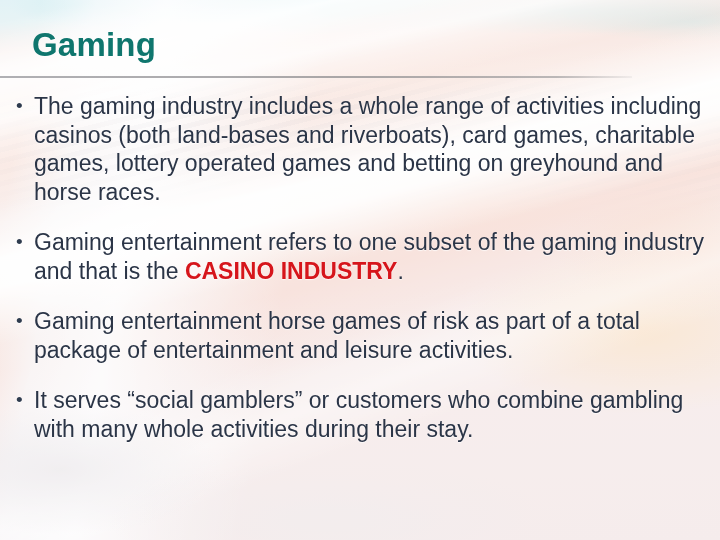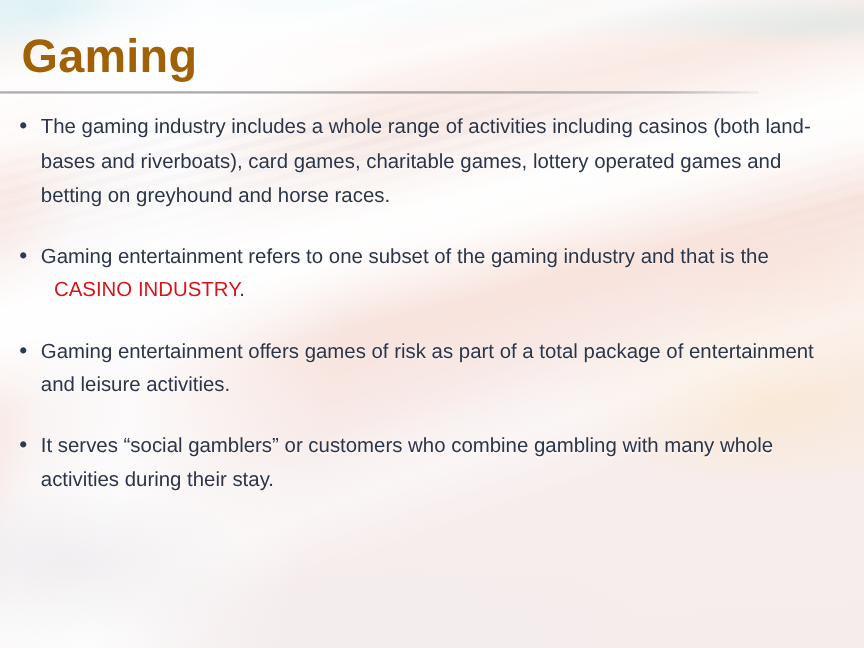--- a/index.html
+++ b/index.html
@@ -99,25 +99,25 @@
   }
 
   
   .content {
     position: absolute;
     inset: 0;
   }
 
   #title {
     position: absolute;
-    left: 18px;
+    left: 32px;
     top: 26px;
-    font-size: 39px;
+    font-size: 33px;
     font-weight: bold;
-    color: #a16207;
+    color: #0f766e;
     letter-spacing: .2px;
     text-shadow: 0 1px 1px rgba(255,255,255,.75);
     white-space: nowrap;
   }
 
   #title-rule {
     position: absolute;
     left: 0px;
     top: 76px;
     width: 632px;
@@ -145,29 +145,28 @@
     flex: 0 0 auto;
     width: 18px;
     font-size: 19px;
     line-height: 28px;
     color: #2e3b4e;
     text-align: left;
     text-shadow: 0 1px 1px rgba(255,255,255,.7);
   }
   .bullet-text {
     flex: 1 1 auto;
-    font-size: 17px;
+    font-size: 23px;
     line-height: 28.5px;
     color: #2b3547;
     text-shadow: 0 1px 1px rgba(255,255,255,.72);
   }
   .hl-red {
     color: #d6151b;
-    font-weight: normal;
-    margin-left: 11px;
+    font-weight: bold;
   }
 </style>
 </head>
 <body>
 
 <div id="slide">
 
   <div class="bg-layer bg-base"></div>
   <div class="bg-layer bg-top-teal"></div>
   <div class="bg-layer bg-salmon"></div>
@@ -191,21 +190,21 @@
         <span class="bullet-text"><span>The gaming industry includes a whole range of activities including casinos (both land-bases and riverboats), card games, charitable games, lottery operated games and betting on greyhound and horse races.</span></span>
       </div>
 
       <div class="bullet">
         <span class="bullet-marker">•</span>
         <span class="bullet-text"><span>Gaming entertainment refers to one subset of the gaming industry and that is the </span><span class="hl-red">CASINO INDUSTRY</span><span>.</span></span>
       </div>
 
       <div class="bullet">
         <span class="bullet-marker">•</span>
-        <span class="bullet-text"><span>Gaming entertainment offers games of risk as part of a total package of entertainment and leisure activities.</span></span>
+        <span class="bullet-text"><span>Gaming entertainment horse games of risk as part of a total package of entertainment and leisure activities.</span></span>
       </div>
 
       <div class="bullet">
         <span class="bullet-marker">•</span>
         <span class="bullet-text"><span>It serves “social gamblers” or customers who combine gambling with many whole activities during their stay.</span></span>
       </div>
 
     </div>
   </div>
 </div>

